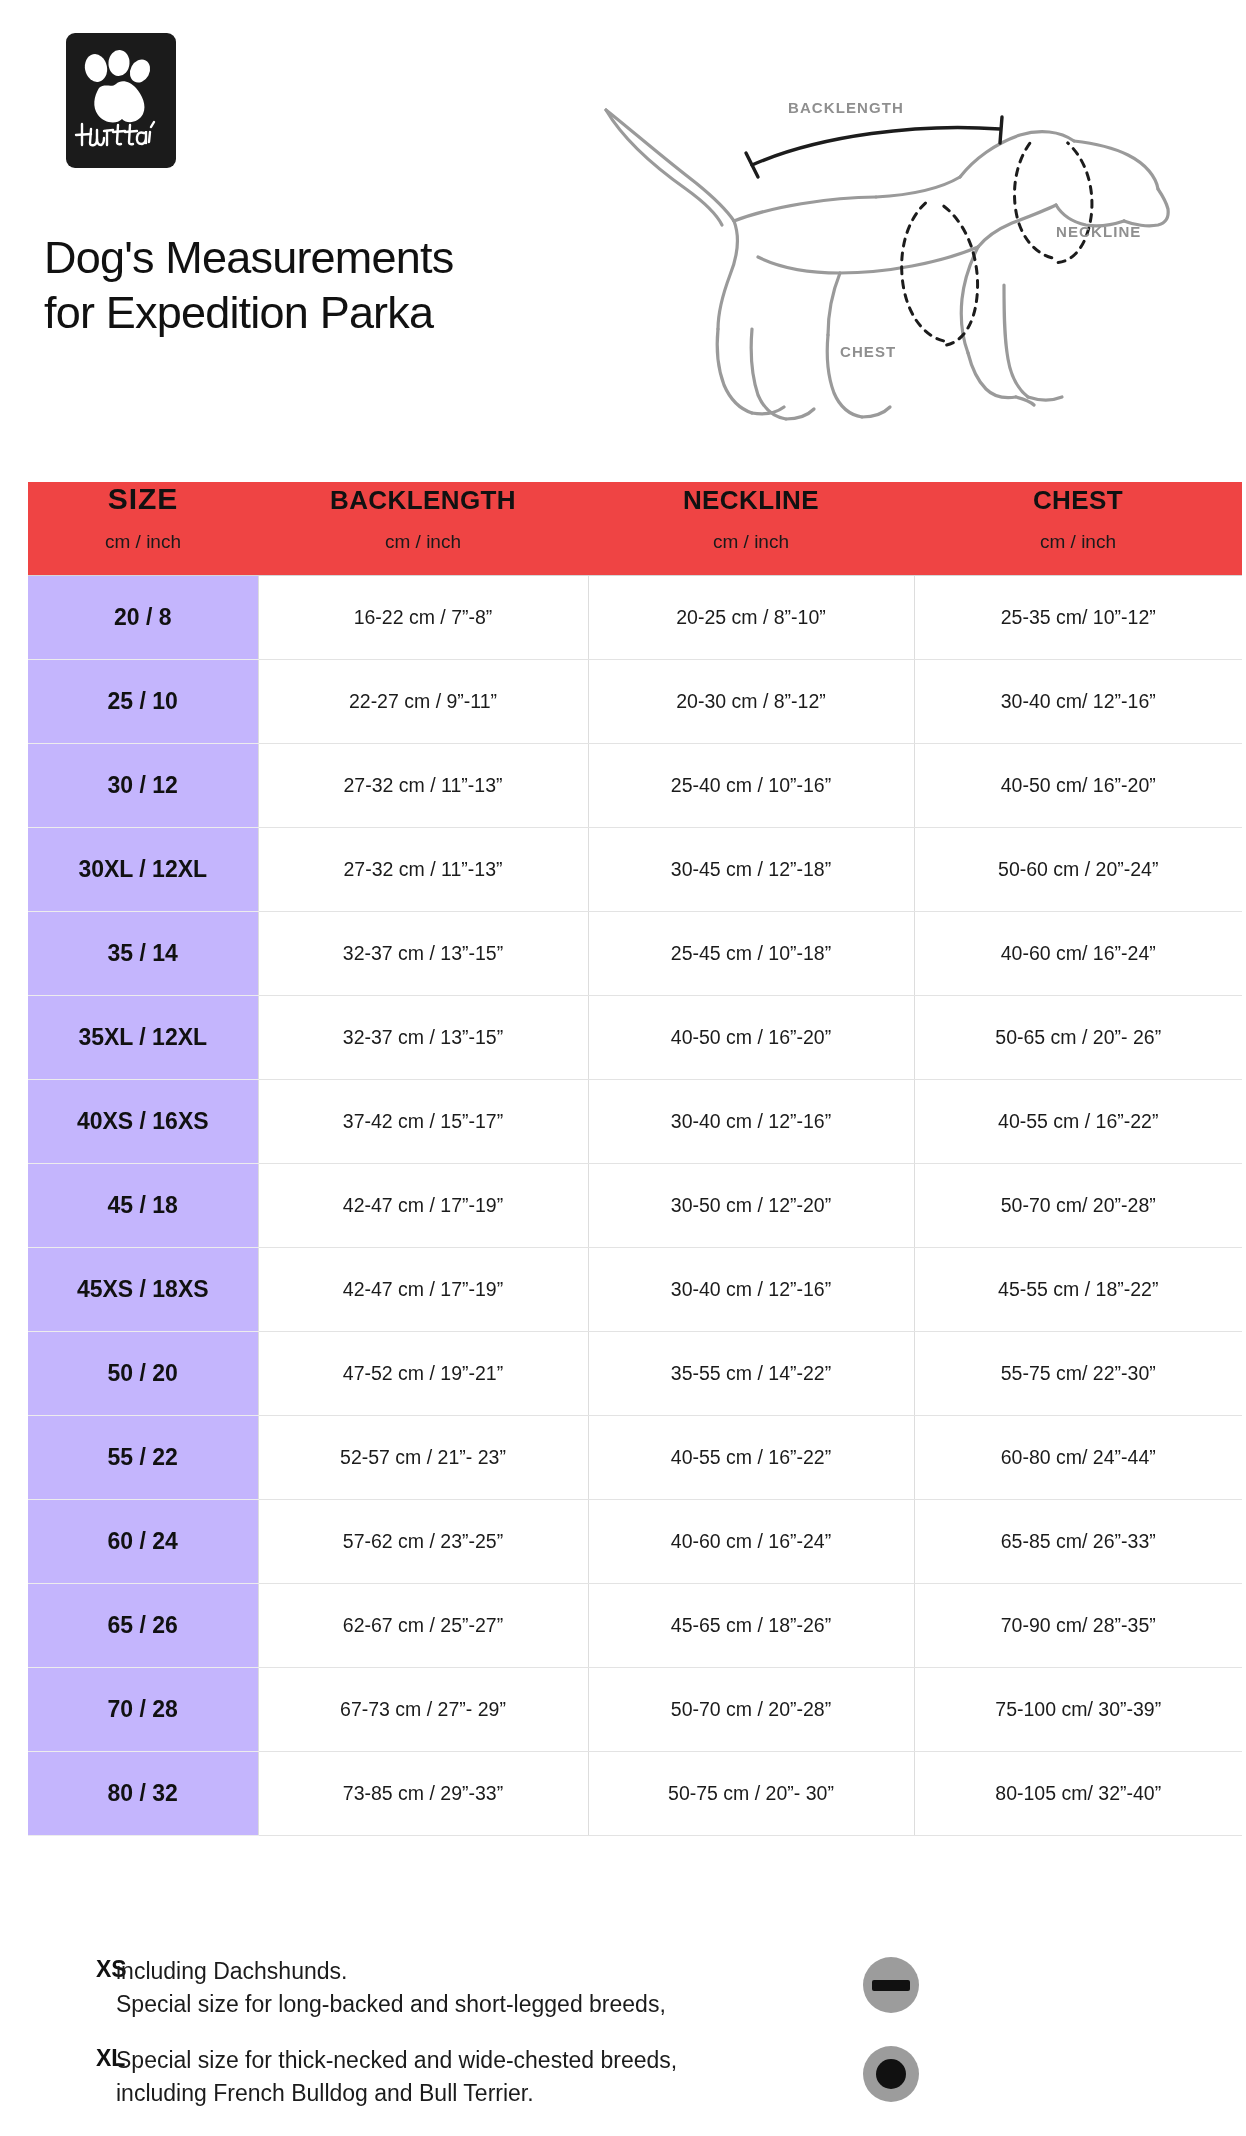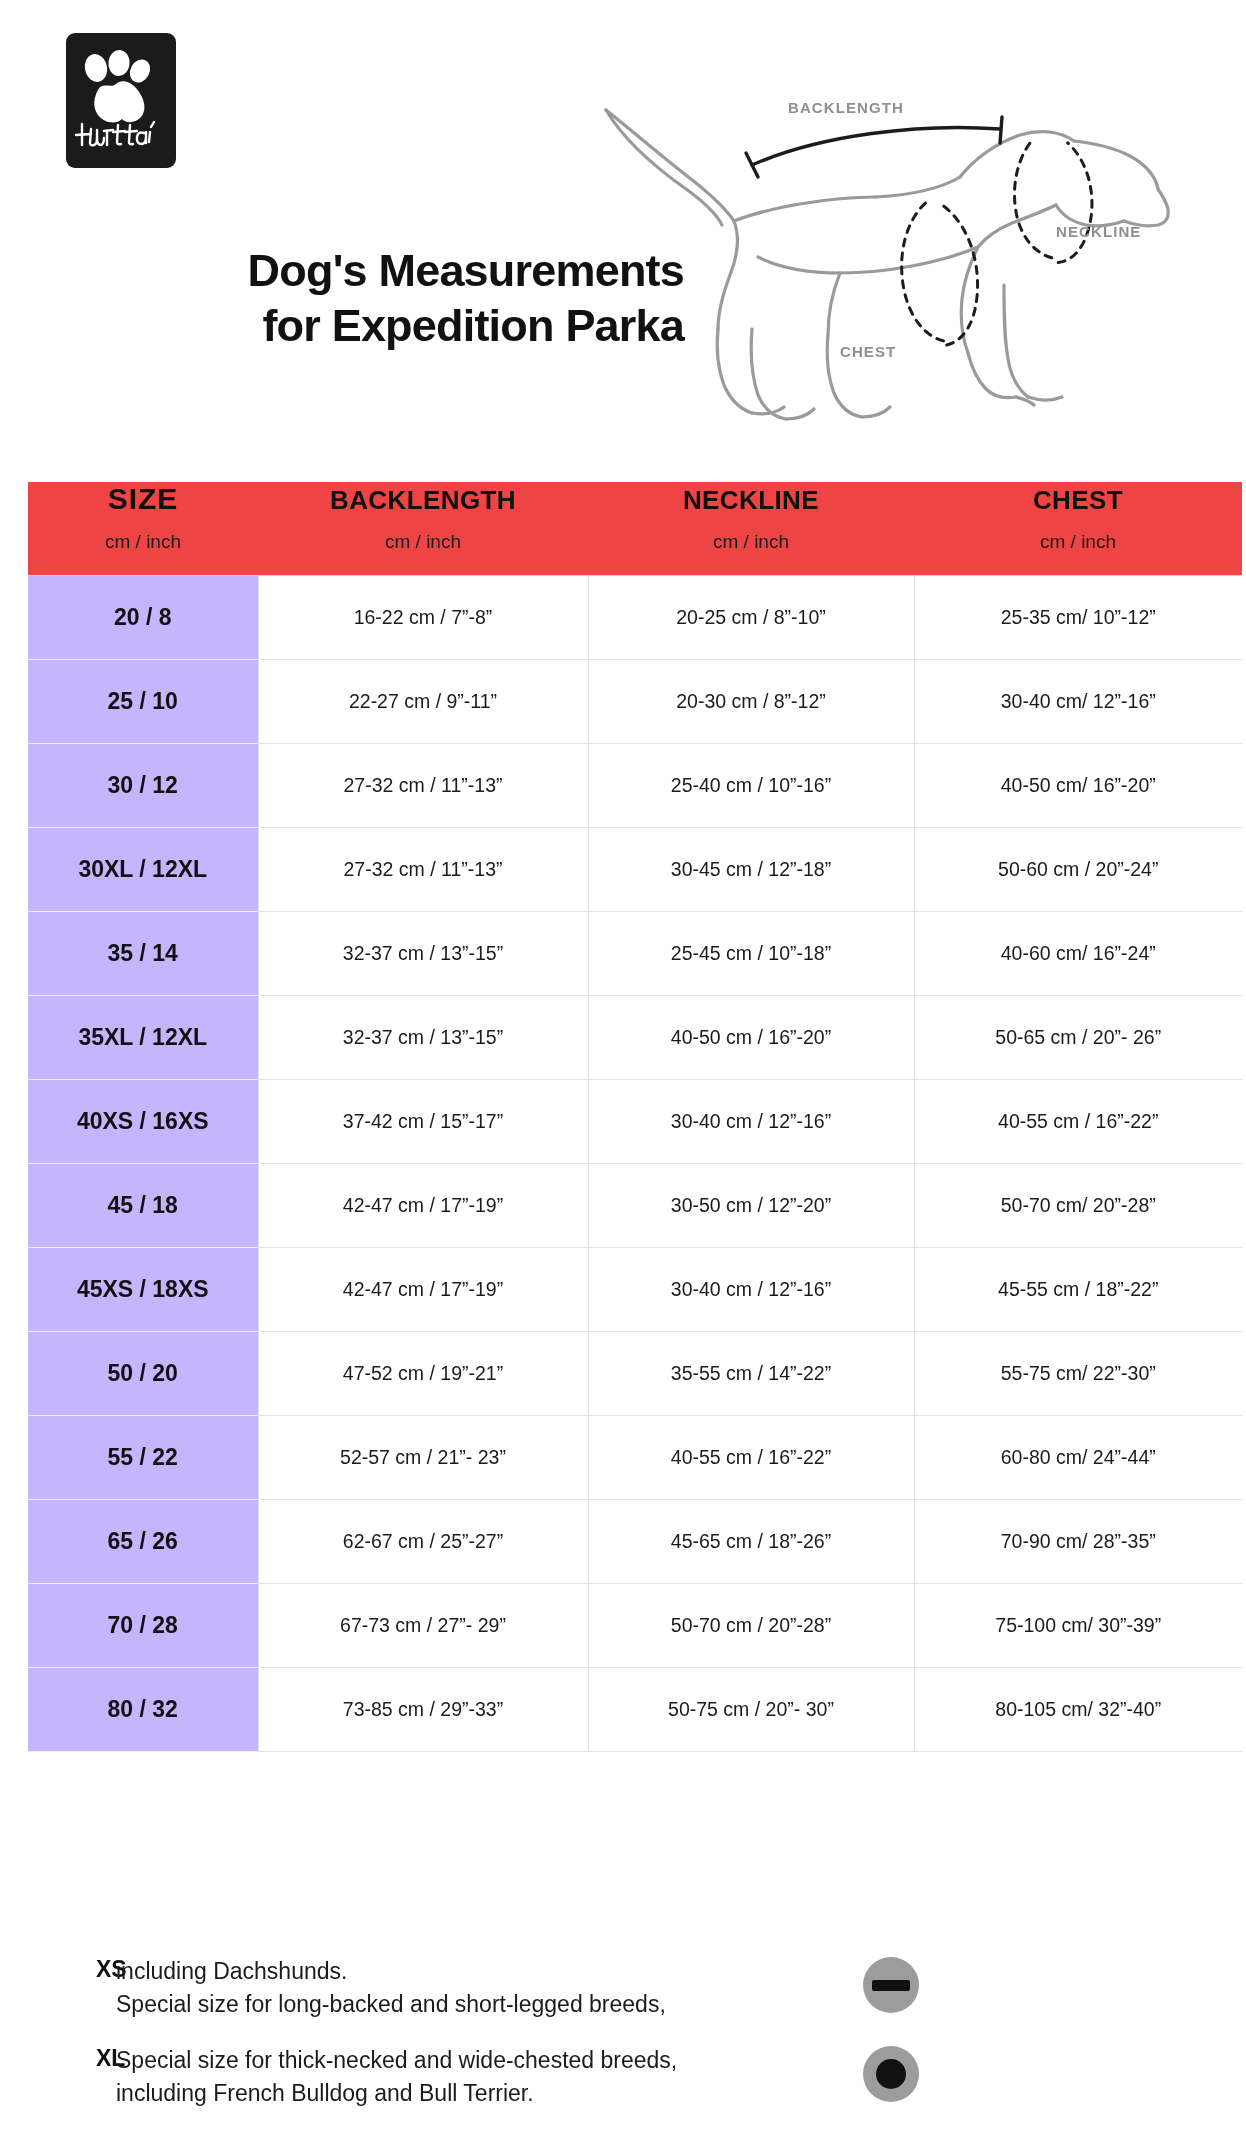--- a/index.html
+++ b/index.html
@@ -43,28 +43,27 @@
   .logo-word {
     position: absolute;
     left: 0;
     bottom: 16px;
     width: 110px;
     height: 34px;
   }
   .title {
     position: absolute;
     left: 44px;
-    top: 244px;
+    top: 231px;
     width: 640px;
     font-size: 45px;
     line-height: 1.22;
-    font-weight: 700;
+    font-weight: 400;
     letter-spacing: -0.8px;
     color: #111111;
-    text-align: right;
   }
   .dog-figure {
     position: absolute;
     left: 600px;
     top: 85px;
     width: 590px;
     height: 360px;
   }
 
   
@@ -383,20 +382,26 @@
             <td class="cell-neck">35-55 cm / 14”-22”</td>
             <td class="cell-chest">55-75 cm/ 22”-30”</td>
           </tr>
           <tr>
             <td class="cell-size">55 / 22</td>
             <td class="cell-back">52-57 cm / 21”- 23”</td>
             <td class="cell-neck">40-55 cm / 16”-22”</td>
             <td class="cell-chest">60-80 cm/ 24”-44”</td>
           </tr>
           <tr>
+            <td class="cell-size">60 / 24</td>
+            <td class="cell-back">57-62 cm / 23”-25”</td>
+            <td class="cell-neck">40-60 cm / 16”-24”</td>
+            <td class="cell-chest">65-85 cm/ 26”-33”</td>
+          </tr>
+          <tr>
             <td class="cell-size">65 / 26</td>
             <td class="cell-back">62-67 cm / 25”-27”</td>
             <td class="cell-neck">45-65 cm / 18”-26”</td>
             <td class="cell-chest">70-90 cm/ 28”-35”</td>
           </tr>
           <tr>
             <td class="cell-size">70 / 28</td>
             <td class="cell-back">67-73 cm / 27”- 29”</td>
             <td class="cell-neck">50-70 cm / 20”-28”</td>
             <td class="cell-chest">75-100 cm/  30”-39”</td>

